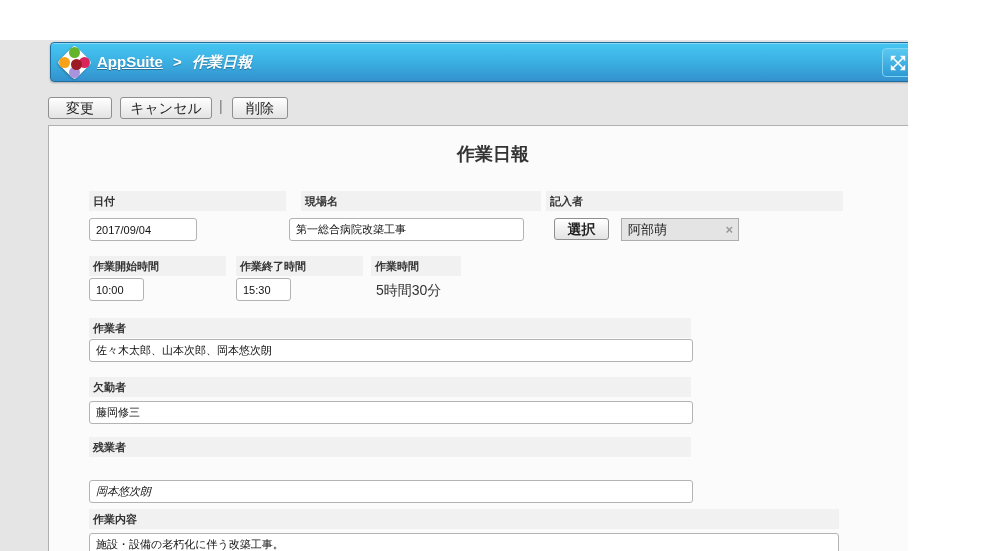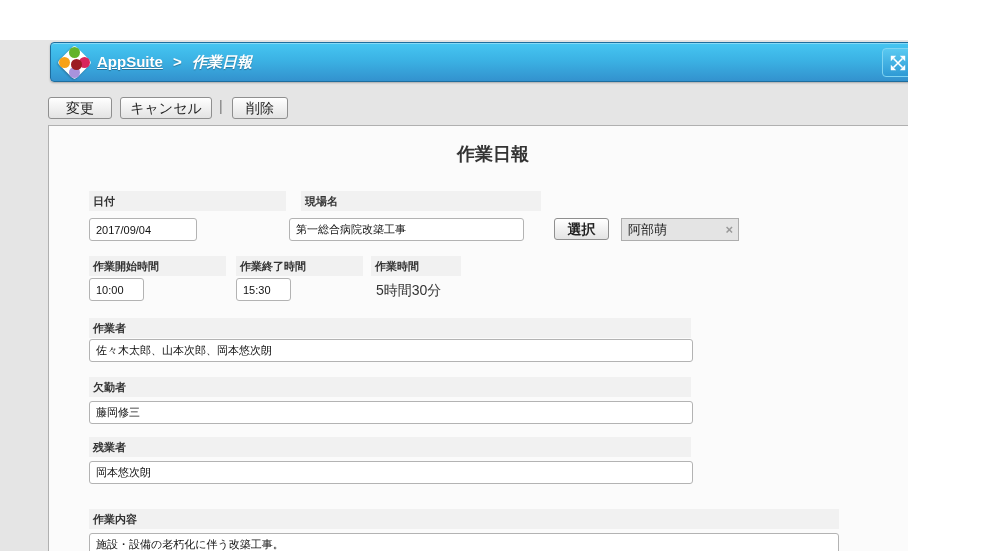--- a/index.html
+++ b/index.html
@@ -82,21 +82,21 @@
   .lbl-end{left:187px;top:130px;width:127px;}
   .lbl-hours{left:322px;top:130px;width:90px;}
   .in-start{left:40px;top:152px;width:55px;}
   .in-end{left:187px;top:152px;width:55px;}
   .val-hours{left:327px;top:156px;}
   .lbl-workers{left:40px;top:192px;width:602px;}
   .in-workers{left:40px;top:213px;width:604px;}
   .lbl-absent{left:40px;top:251px;width:602px;}
   .in-absent{left:40px;top:275px;width:604px;}
   .lbl-overtime{left:40px;top:311px;width:602px;}
-  .in-overtime{left:40px;top:335px;width:604px;}
+  .in-overtime{left:40px;top:354px;width:604px;font-style:italic;}
   .lbl-details{left:40px;top:383px;width:750px;}
   .in-details{left:40px;top:407px;width:750px;height:90px;}
   
   .scrollbar{position:absolute;left:887px;top:0;width:21px;height:498px;background:#f6f6f6;border-left:1px solid #e2e2e2;}
   .sb-up{position:absolute;left:0;top:0;width:21px;height:20px;background:#f1f1f1;display:flex;align-items:center;justify-content:center;cursor:pointer;}
   .sb-thumb{position:absolute;left:1px;top:20px;width:19px;height:478px;background:#c9c9c9;cursor:pointer;}
 </style>
 </head>
 <body>
 
@@ -139,20 +139,21 @@
   <button class="btn tb-edit">変更</button>
   <button class="btn tb-cancel">キャンセル</button>
   <span class="tb-divider">|</span>
   <button class="btn tb-delete">削除</button>
 
   <div class="panel">
     <div class="form-title">作業日報</div>
 
     <div class="field-label lbl-date">日付</div>
     <div class="field-label lbl-site">現場名</div>
+    <div class="field-label lbl-recorder">記入者</div>
     <input class="tinput in-date" value="2017/09/04" style="">
     <input class="tinput in-site" value="第一総合病院改築工事" style="">
     <button class="btn select-btn">選択</button>
     <div class="chip">
       <span>阿部萌</span>
       <span class="x">×</span>
     </div>
 
     <div class="field-label lbl-start">作業開始時間</div>
     <div class="field-label lbl-end">作業終了時間</div>

